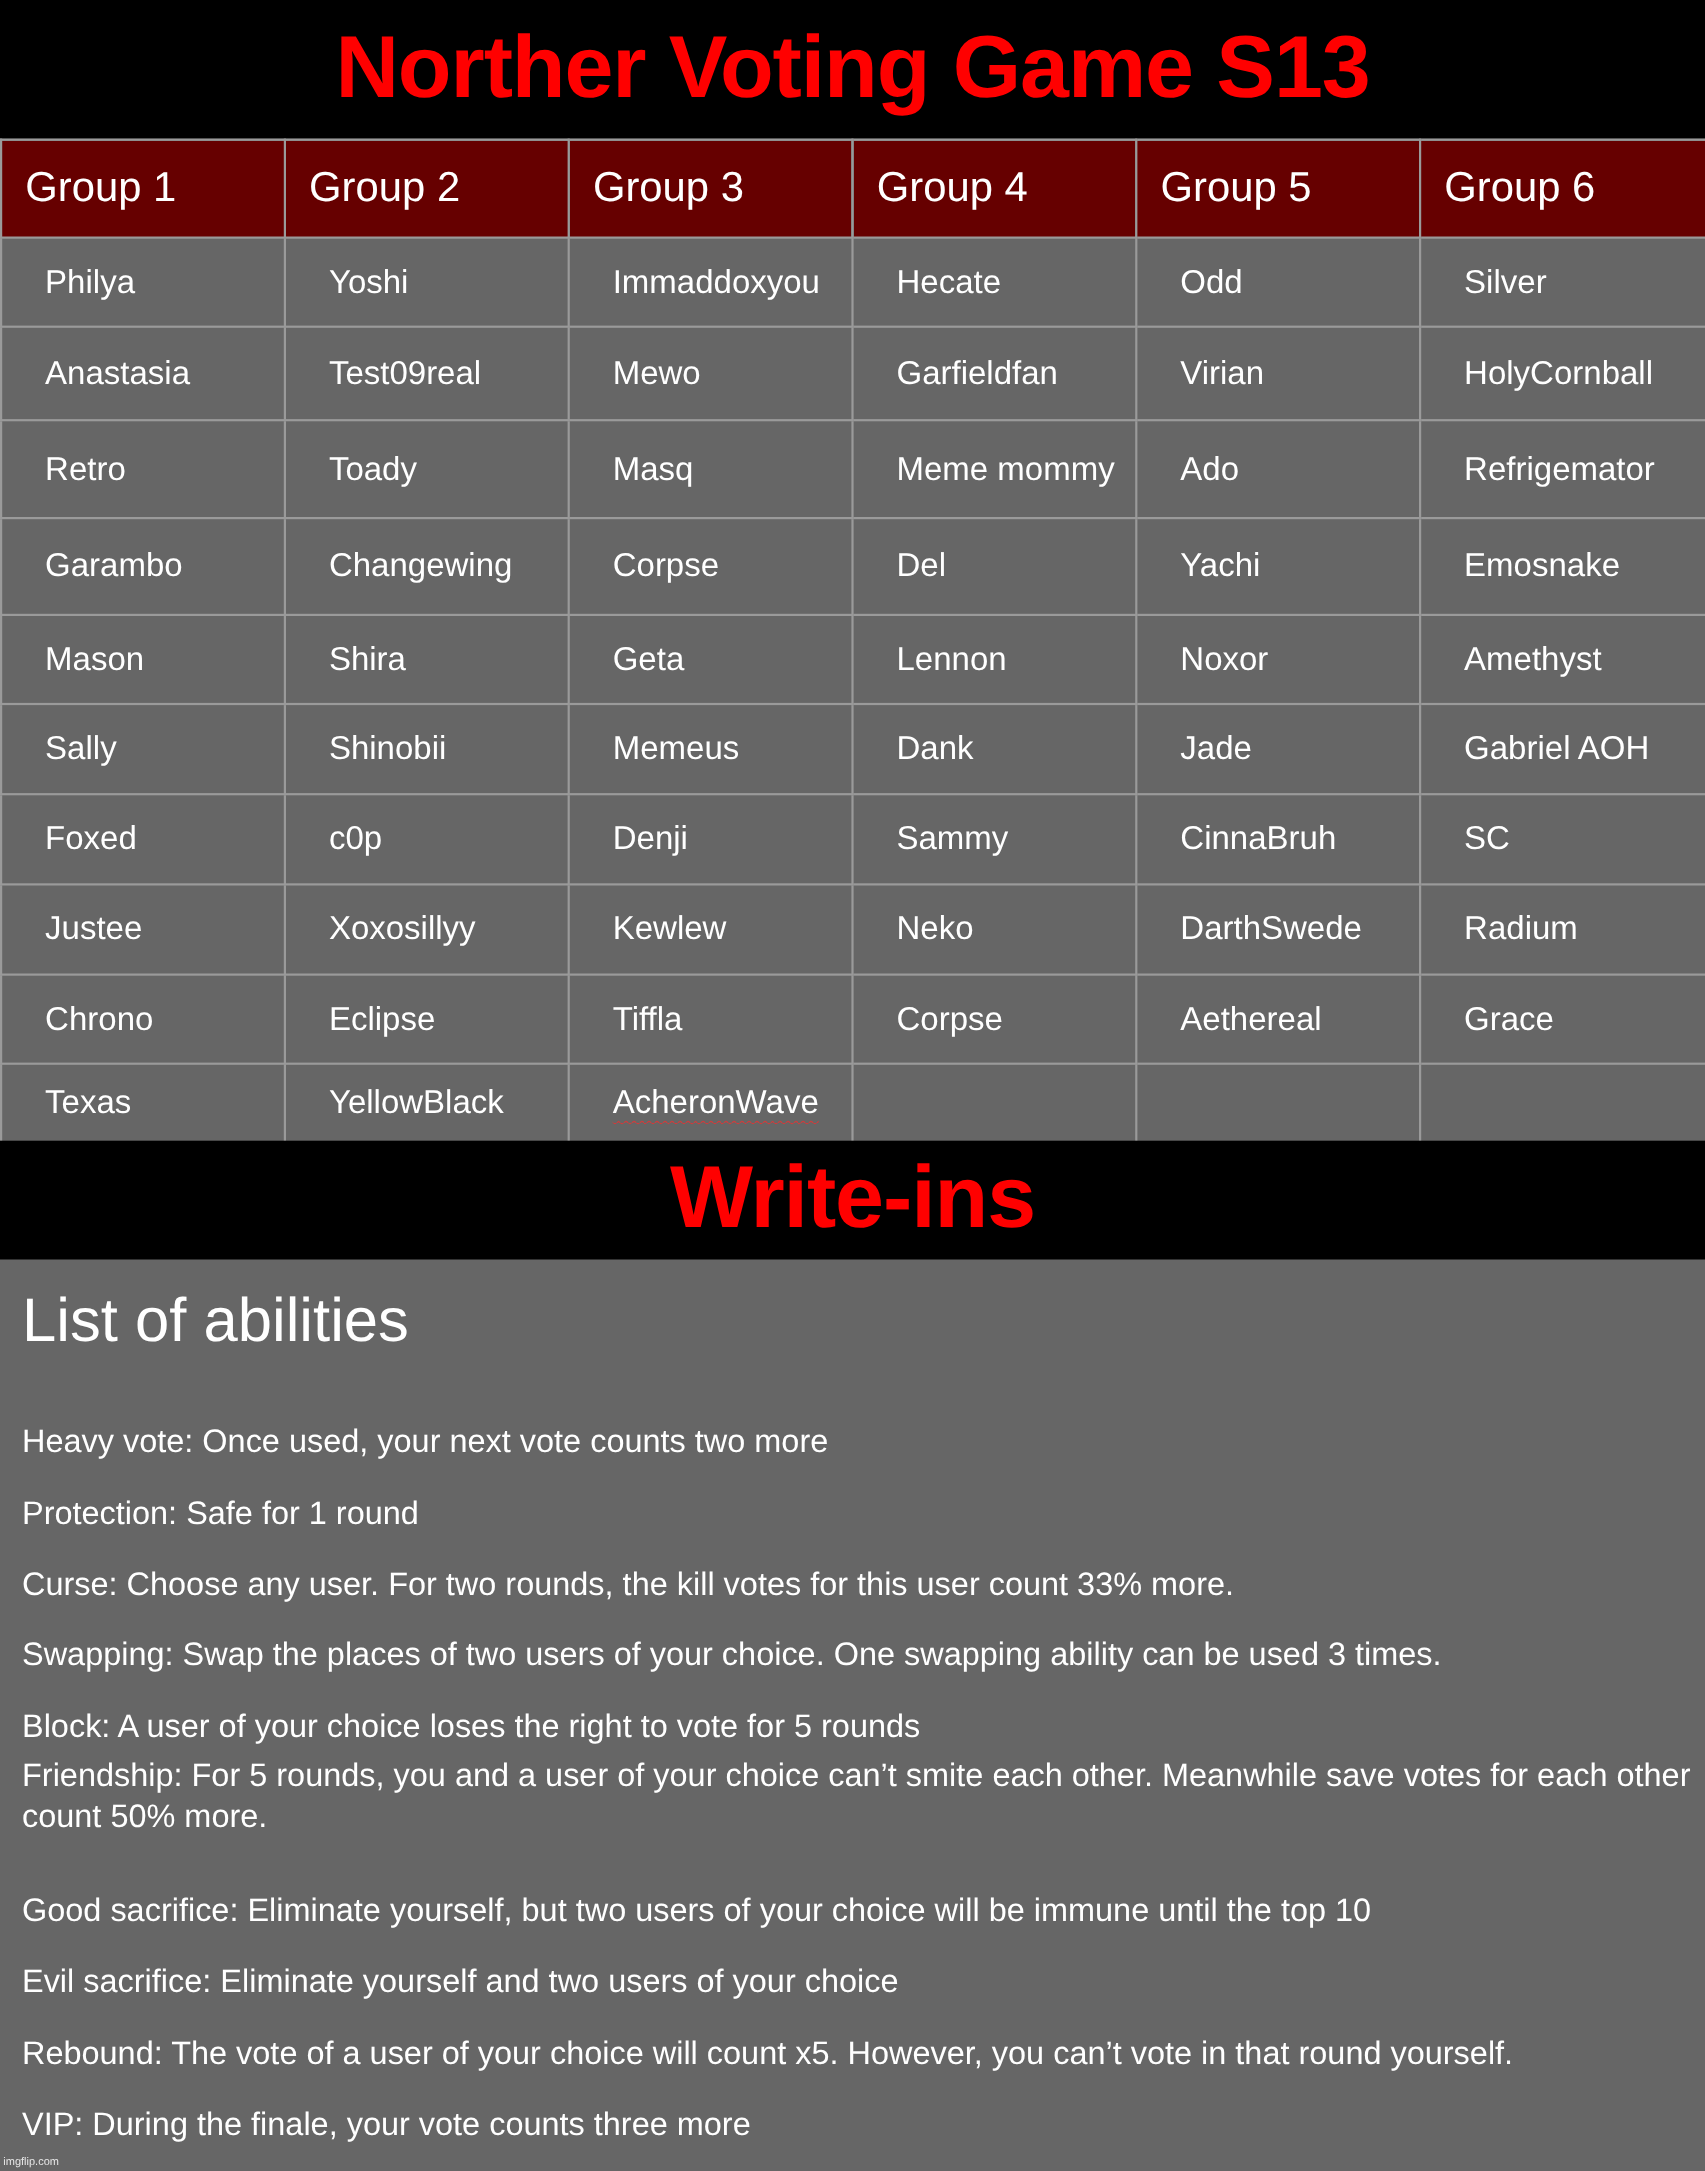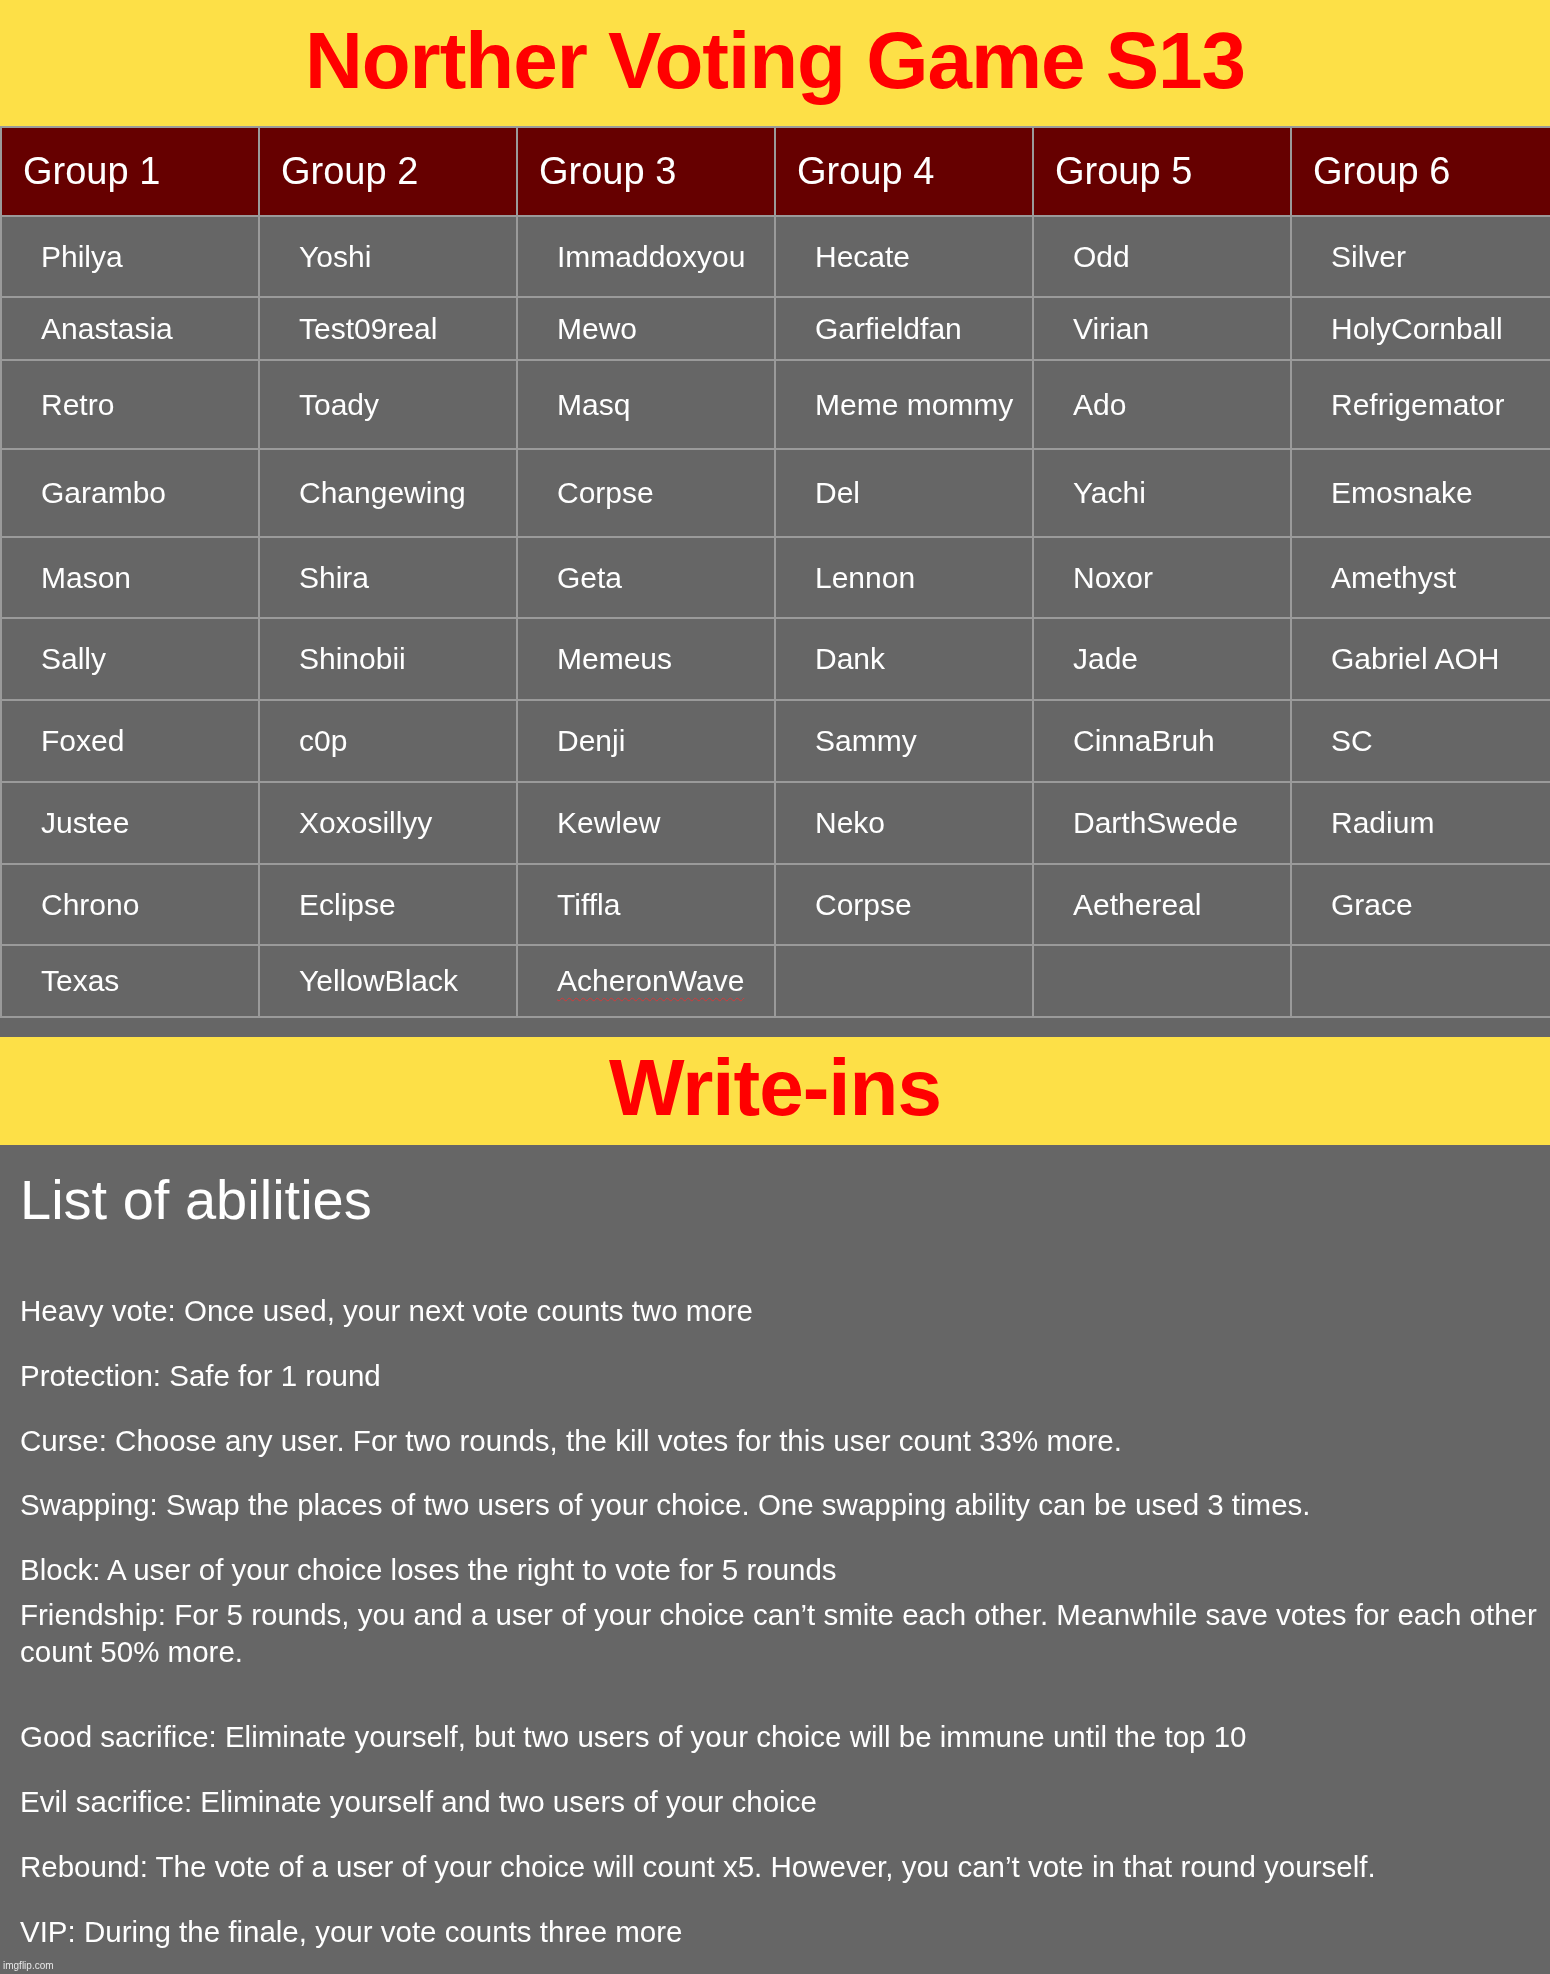--- a/index.html
+++ b/index.html
@@ -4,21 +4,21 @@
 <style>
   html, body { margin: 0; padding: 0; }
   body {
     width: 1550px; height: 1974px; overflow: hidden;
     background: #666666;
     font-family: "Liberation Sans", sans-serif;
     position: relative;
   }
   .band {
     position: absolute; left: 0; width: 1550px;
-    background: #fde047;
+    background: #000000;
     display: flex; align-items: center; justify-content: center;
   }
   .band-title {
     color: #ff0000; font-weight: bold; font-family: "Liberation Sans", sans-serif;
     letter-spacing: -1px;
   }
   #title-band { top: 0; height: 126px; }
   #title-band .band-title { font-size: 80px; margin-top: -4px; }
   #writeins-band { top: 1037px; height: 108px; }
   #writeins-band .band-title { font-size: 80px; margin-top: -6px; }
@@ -88,21 +88,21 @@
   </thead>
   <tbody>
     <tr style="height:81px">
       <td>Philya</td>
       <td>Yoshi</td>
       <td>Immaddoxyou</td>
       <td>Hecate</td>
       <td>Odd</td>
       <td>Silver</td>
     </tr>
-    <tr style="height:63px">
+    <tr style="height:85px">
       <td>Anastasia</td>
       <td>Test09real</td>
       <td>Mewo</td>
       <td>Garfieldfan</td>
       <td>Virian</td>
       <td>HolyCornball</td>
     </tr>
     <tr style="height:89px">
       <td>Retro</td>
       <td>Toady</td>

